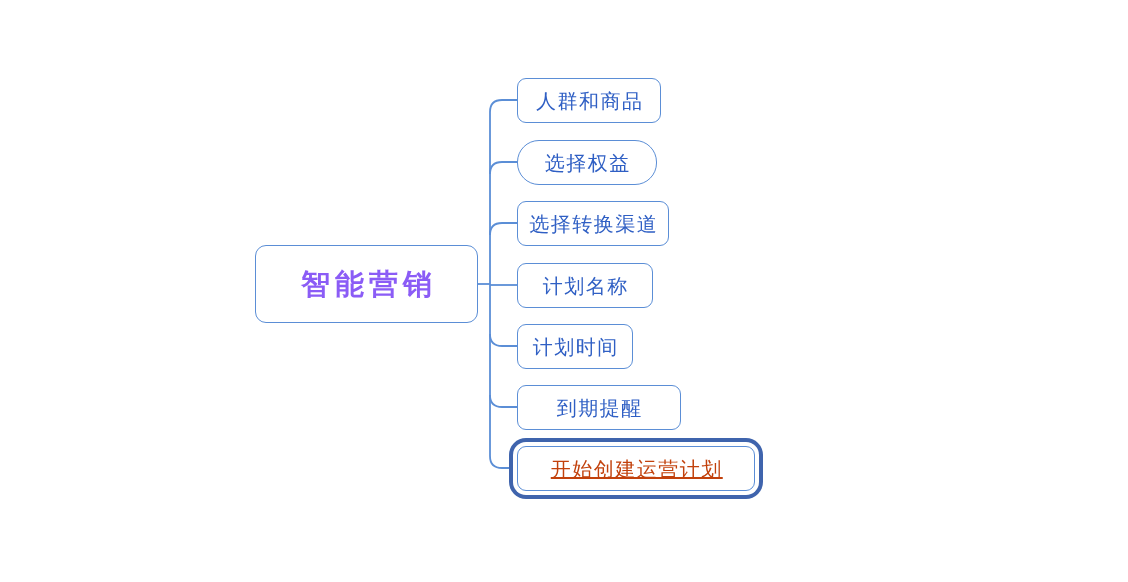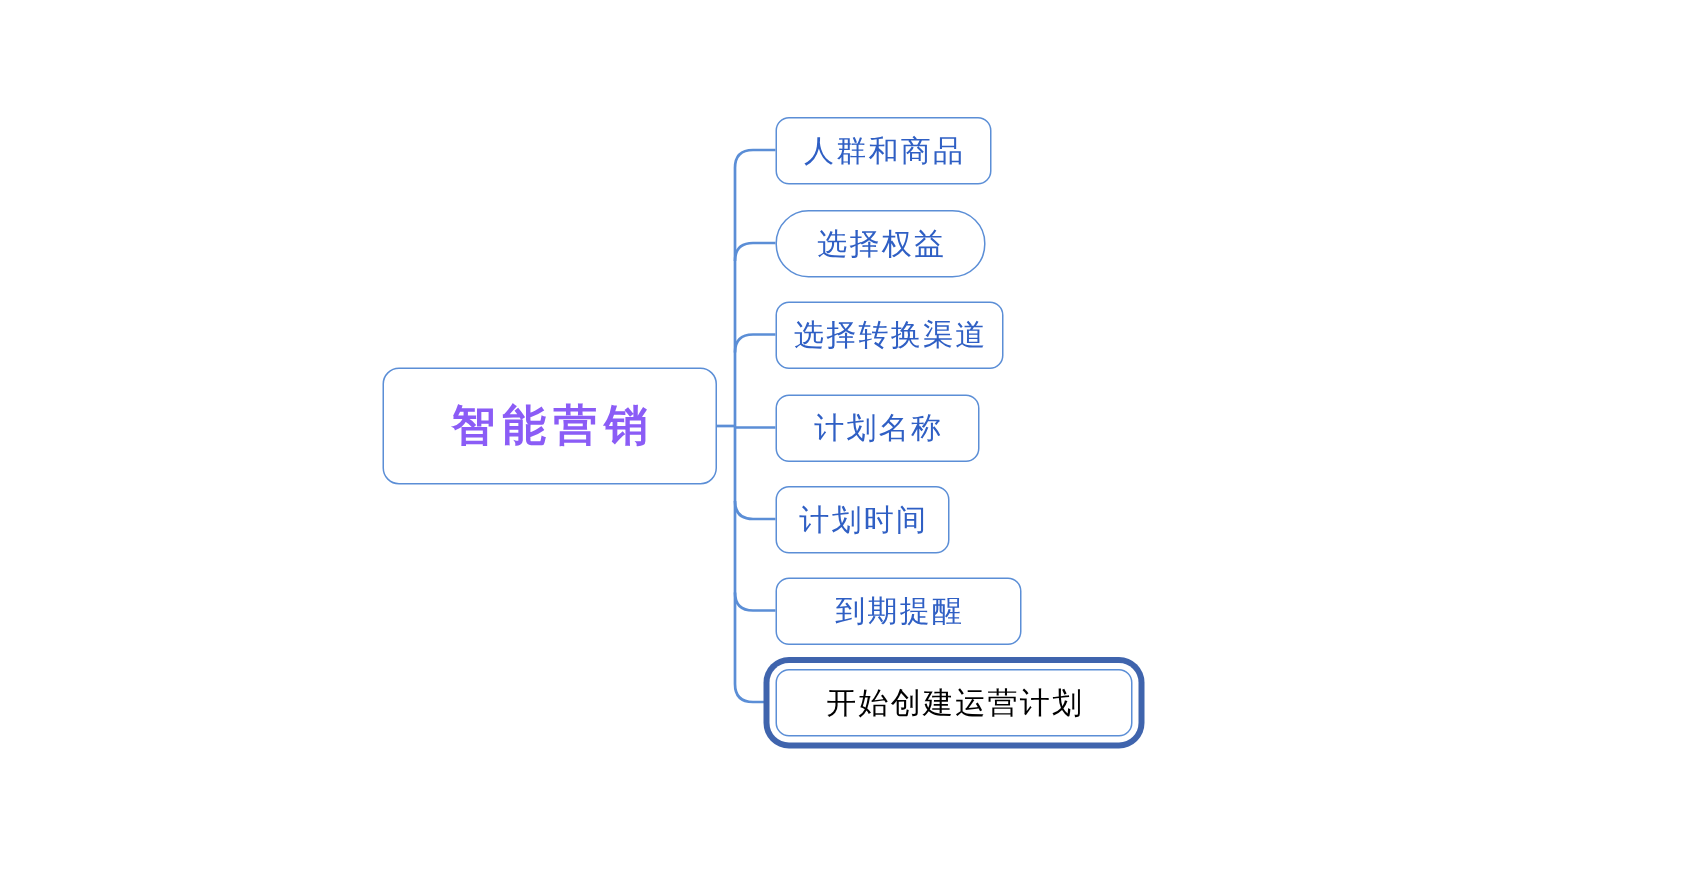--- a/index.html
+++ b/index.html
@@ -76,21 +76,22 @@
     font-weight: 400;
   }
 
   
   .node.selected {
     border: 1.5px solid #5b8ed6;
     border-radius: 9px;
     box-shadow: 0 0 0 4px #ffffff, 0 0 0 8px #3f64ad;
   }
   .node.selected .node-label {
-    color: #000000;
+    color: #c2410c;
+    text-decoration: underline;
   }
 </style>
 </head>
 <body>
 
 <div id="canvas">
 
   <svg id="connectors" viewBox="0 0 1128 582" xmlns="http://www.w3.org/2000/svg">
       <path d="M 490 112 L 490 456" fill="none" stroke="#5b8ed6" stroke-width="1.8" stroke-linecap="butt"></path>
       <path d="M 478 284 L 490 284" fill="none" stroke="#5b8ed6" stroke-width="1.8" stroke-linecap="butt"></path>

